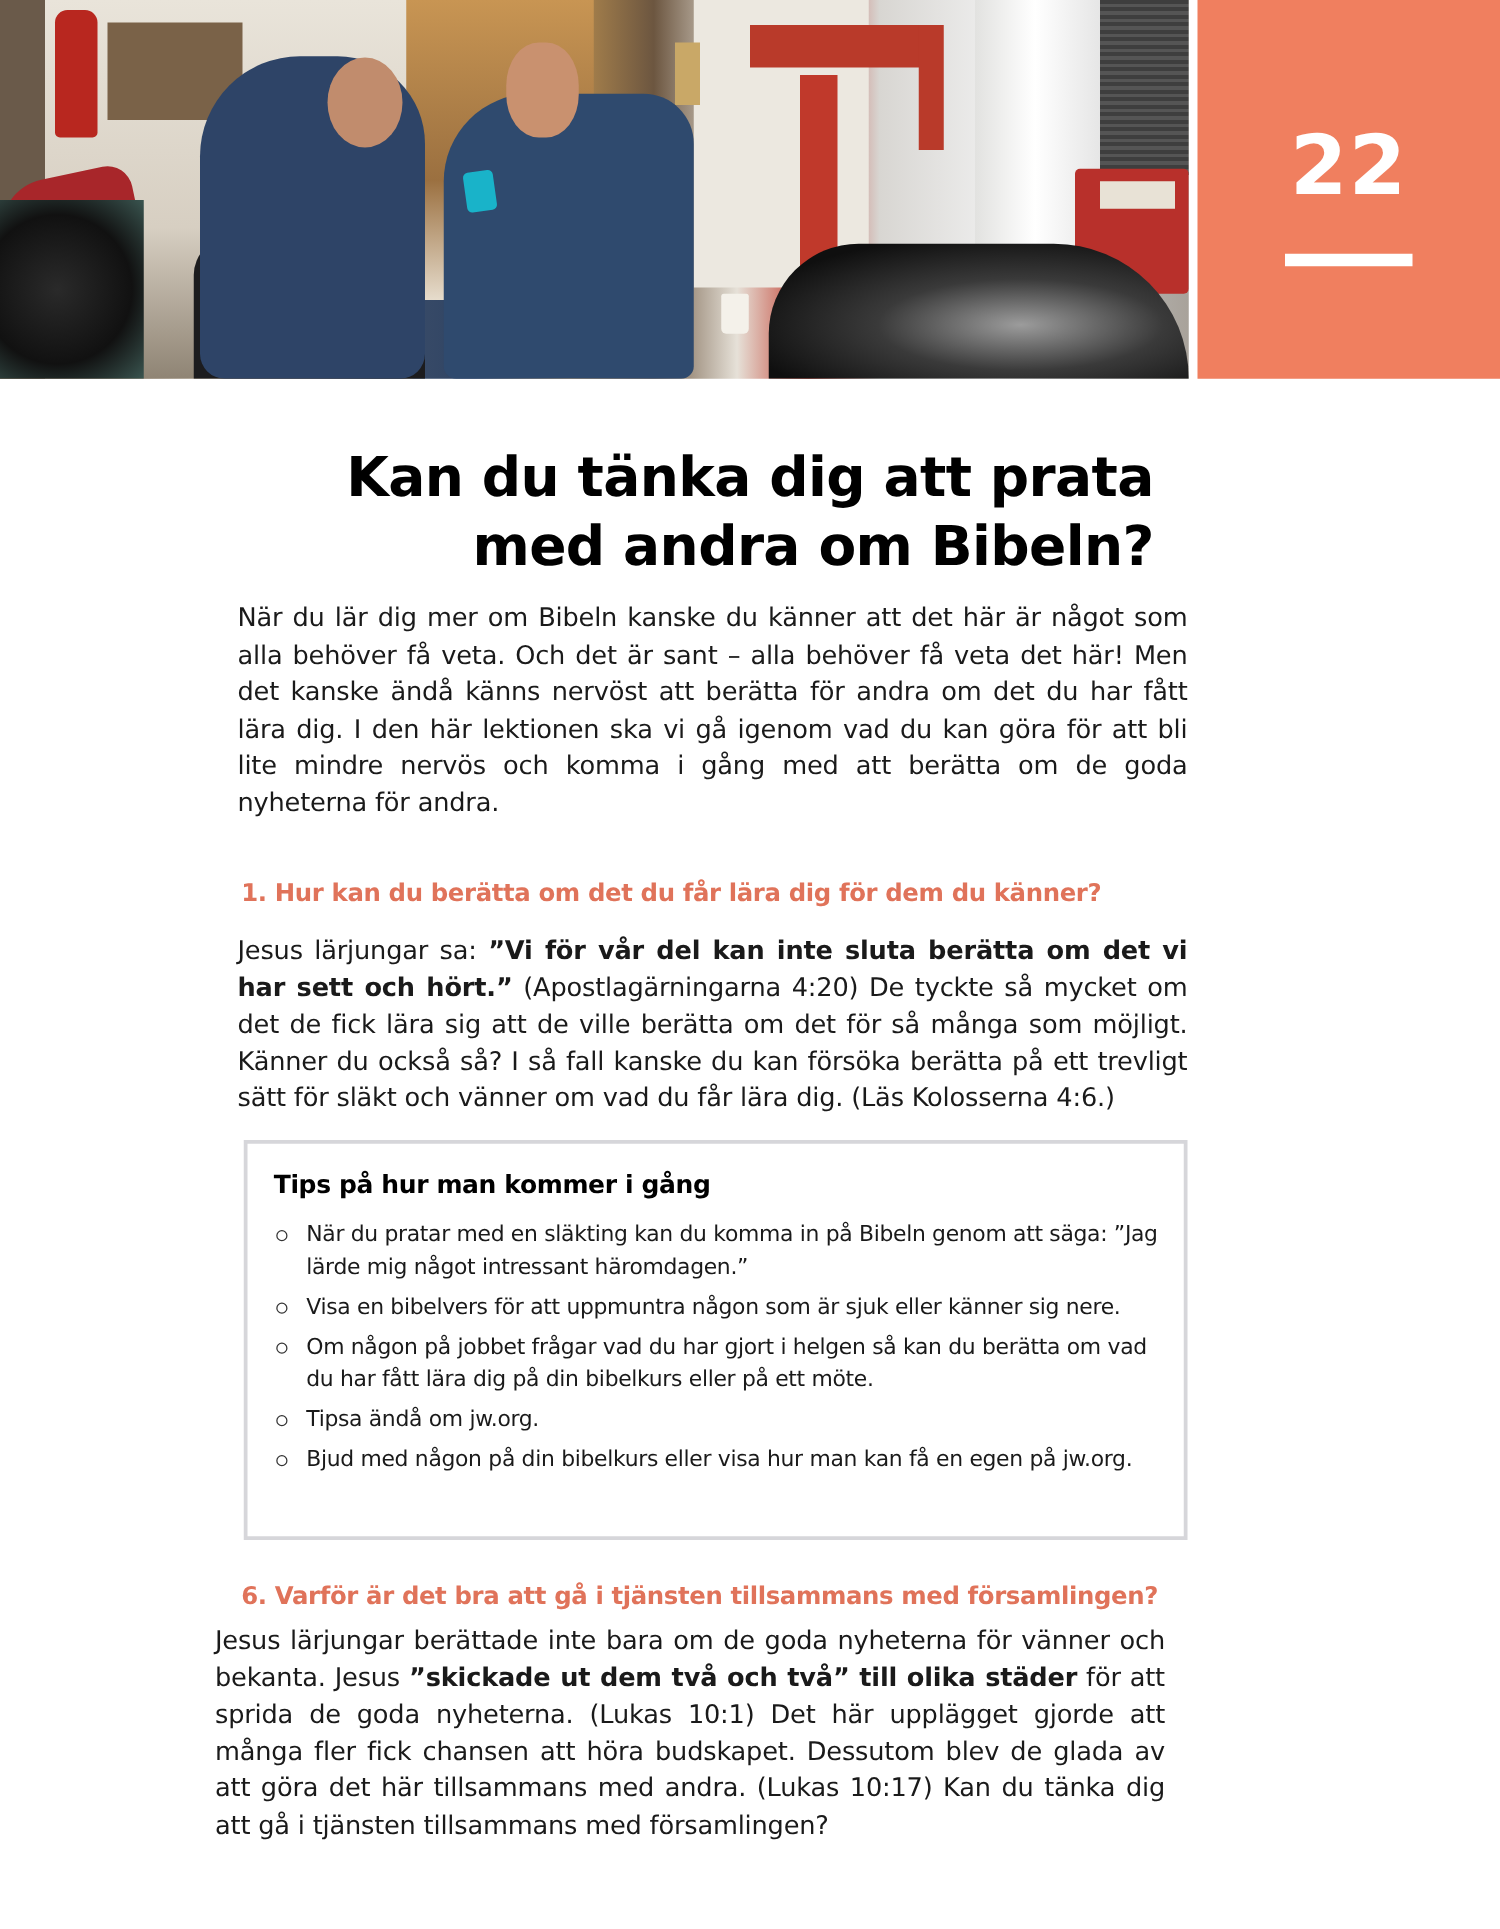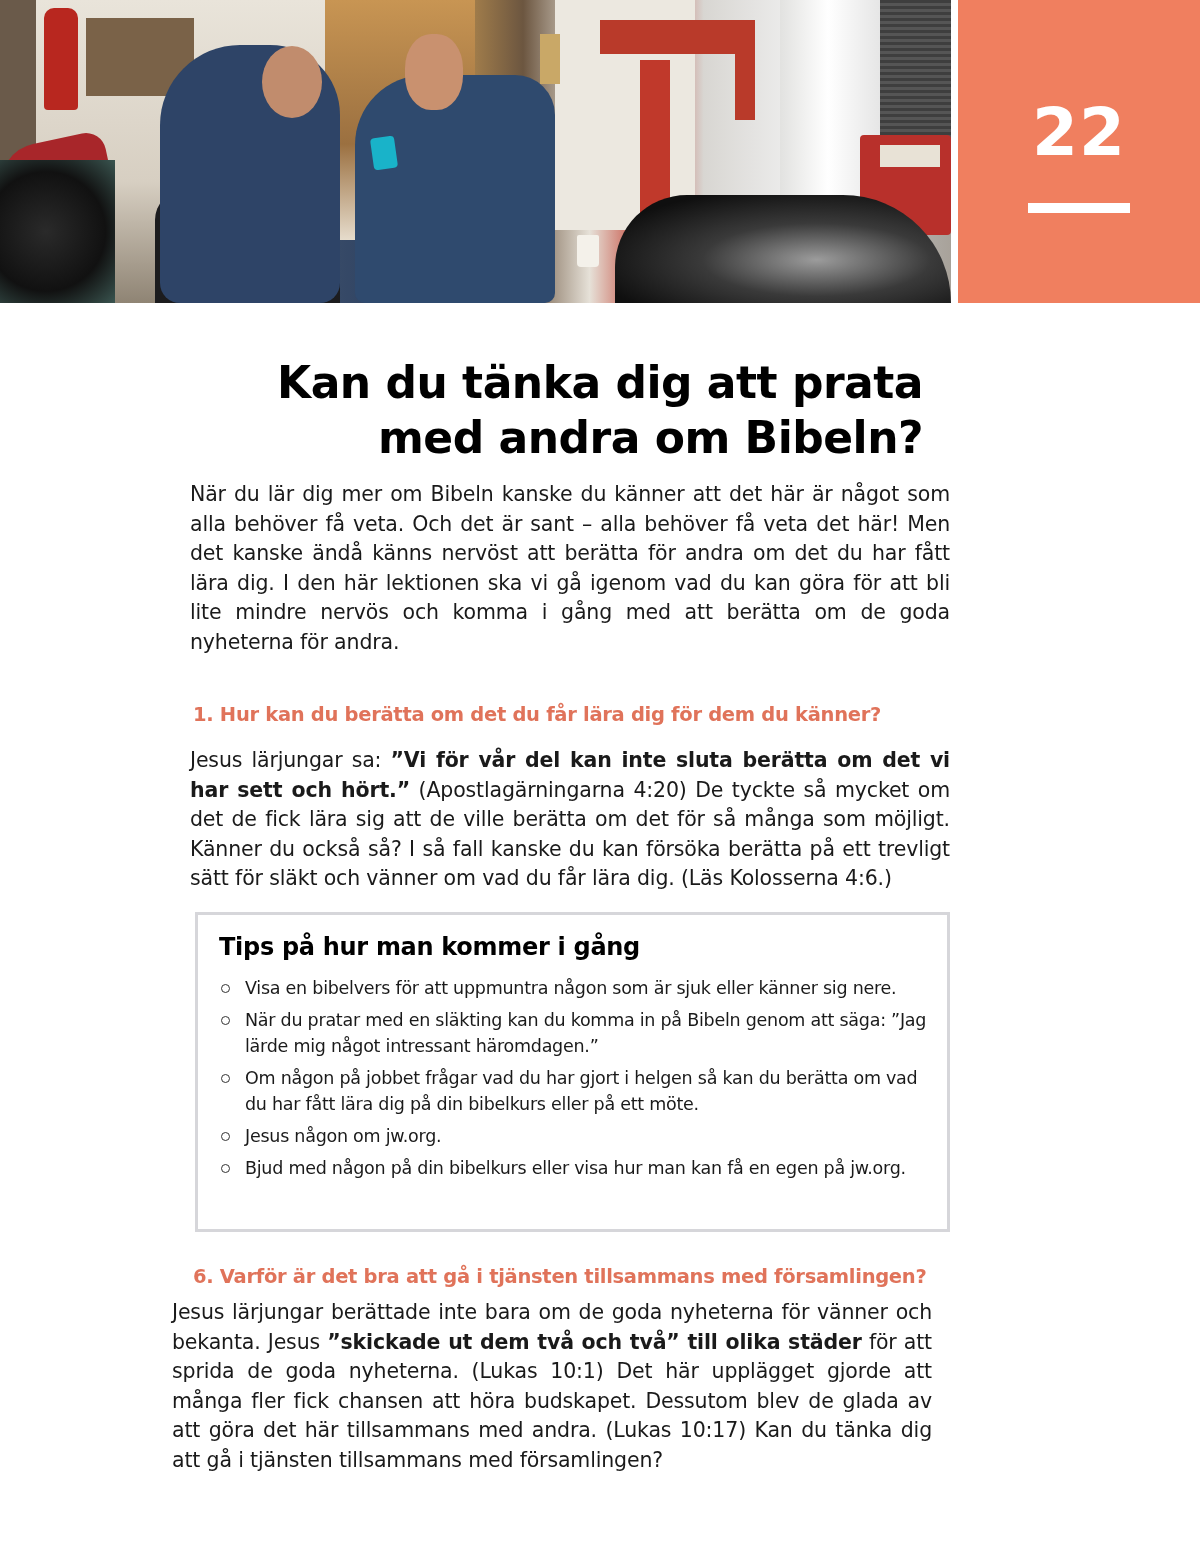--- a/index.html
+++ b/index.html
@@ -74,21 +74,21 @@
   .answer2 { position: absolute; left: 172px; top: 1298px; width: 760px; }
   .bold { font-weight: bold; }
 
   
   .tips-box {
     position: absolute; left: 195px; top: 912px; width: 755px; height: 320px;
     border: 3px solid #d6d6da; background: #ffffff;
   }
   .tips-title {
     position: absolute; left: 21px; top: 18px;
-    font-family: "DejaVu Sans", sans-serif; font-weight: bold; font-size: 24px; line-height: 28px; color: #000;
+    font-family: "DejaVu Sans", sans-serif; font-weight: bold; font-size: 20px; line-height: 28px; color: #000;
     letter-spacing: -0.3px;
   }
   .tips-list { position: absolute; left: 21px; top: 60px; width: 715px; list-style: none; }
   .tips-list li {
     position: relative; padding-left: 26px; margin-bottom: 6px;
     font-family: "DejaVu Sans", sans-serif; font-size: 17.5px; line-height: 26px; color: #1a1a1a; letter-spacing: -0.25px;
   }
   .tips-list .bullet {
     position: absolute; left: 2px; top: 9px; width: 9px; height: 9px; border: 1.5px solid #333; border-radius: 50%;
   }
@@ -131,22 +131,22 @@
 <h1 class="title">Kan du tänka dig att prata med andra om Bibeln?</h1>
 
 <p class="body-text intro">När du lär dig mer om Bibeln kanske du känner att det här är något som alla behöver få veta. Och det är sant – alla behöver få veta det här! Men det kanske ändå känns nervöst att berätta för andra om det du har fått lära dig. I den här lektionen ska vi gå igenom vad du kan göra för att bli lite mindre nervös och komma i gång med att berätta om de goda nyheterna för andra.</p>
 
 <h2 class="question q1">1. Hur kan du berätta om det du får lära dig för dem du känner?</h2>
 <p class="body-text answer1"><span>Jesus lärjungar sa: </span><span class="bold">”Vi för vår del kan inte sluta berätta om det vi har sett och hört.”</span><span> (Apostlagärningarna 4:20) De tyckte så mycket om det de fick lära sig att de ville berätta om det för så många som möjligt. Känner du också så? I så fall kanske du kan försöka berätta på ett trevligt sätt för släkt och vänner om vad du får lära dig. (Läs Kolosserna 4:6.)</span></p>
 
 <div class="tips-box">
   <div class="tips-title">Tips på hur man kommer i gång</div>
   <ul class="tips-list">
+    <li><span class="bullet"></span><span>När du pratar med en släkting kan du komma in på Bibeln genom att säga: ”Jag lärde mig något intressant häromdagen.”</span></li>
     <li><span class="bullet"></span><span>Visa en bibelvers för att uppmuntra någon som är sjuk eller känner sig nere.</span></li>
-    <li><span class="bullet"></span><span>När du pratar med en släkting kan du komma in på Bibeln genom att säga: ”Jag lärde mig något intressant häromdagen.”</span></li>
     <li><span class="bullet"></span><span>Om någon på jobbet frågar vad du har gjort i helgen så kan du berätta om vad du har fått lära dig på din bibelkurs eller på ett möte.</span></li>
-    <li><span class="bullet"></span><span>Jesus någon om jw.org.</span></li>
+    <li><span class="bullet"></span><span>Tipsa ändå om jw.org.</span></li>
     <li><span class="bullet"></span><span>Bjud med någon på din bibelkurs eller visa hur man kan få en egen på jw.org.</span></li>
   </ul>
 </div>
 
 <h2 class="question q2">6. Varför är det bra att gå i tjänsten tillsammans med församlingen?</h2>
 <p class="body-text answer2"><span>Jesus lärjungar berättade inte bara om de goda nyheterna för vänner och bekanta. Jesus </span><span class="bold">”skickade ut dem två och två” till olika städer</span><span> för att sprida de goda nyheterna. (Lukas 10:1) Det här upplägget gjorde att många fler fick chansen att höra budskapet. Dessutom blev de glada av att göra det här tillsammans med andra. (Lukas 10:17) Kan du tänka dig att gå i tjänsten tillsammans med församlingen?</span></p>
 
 </body></html>

